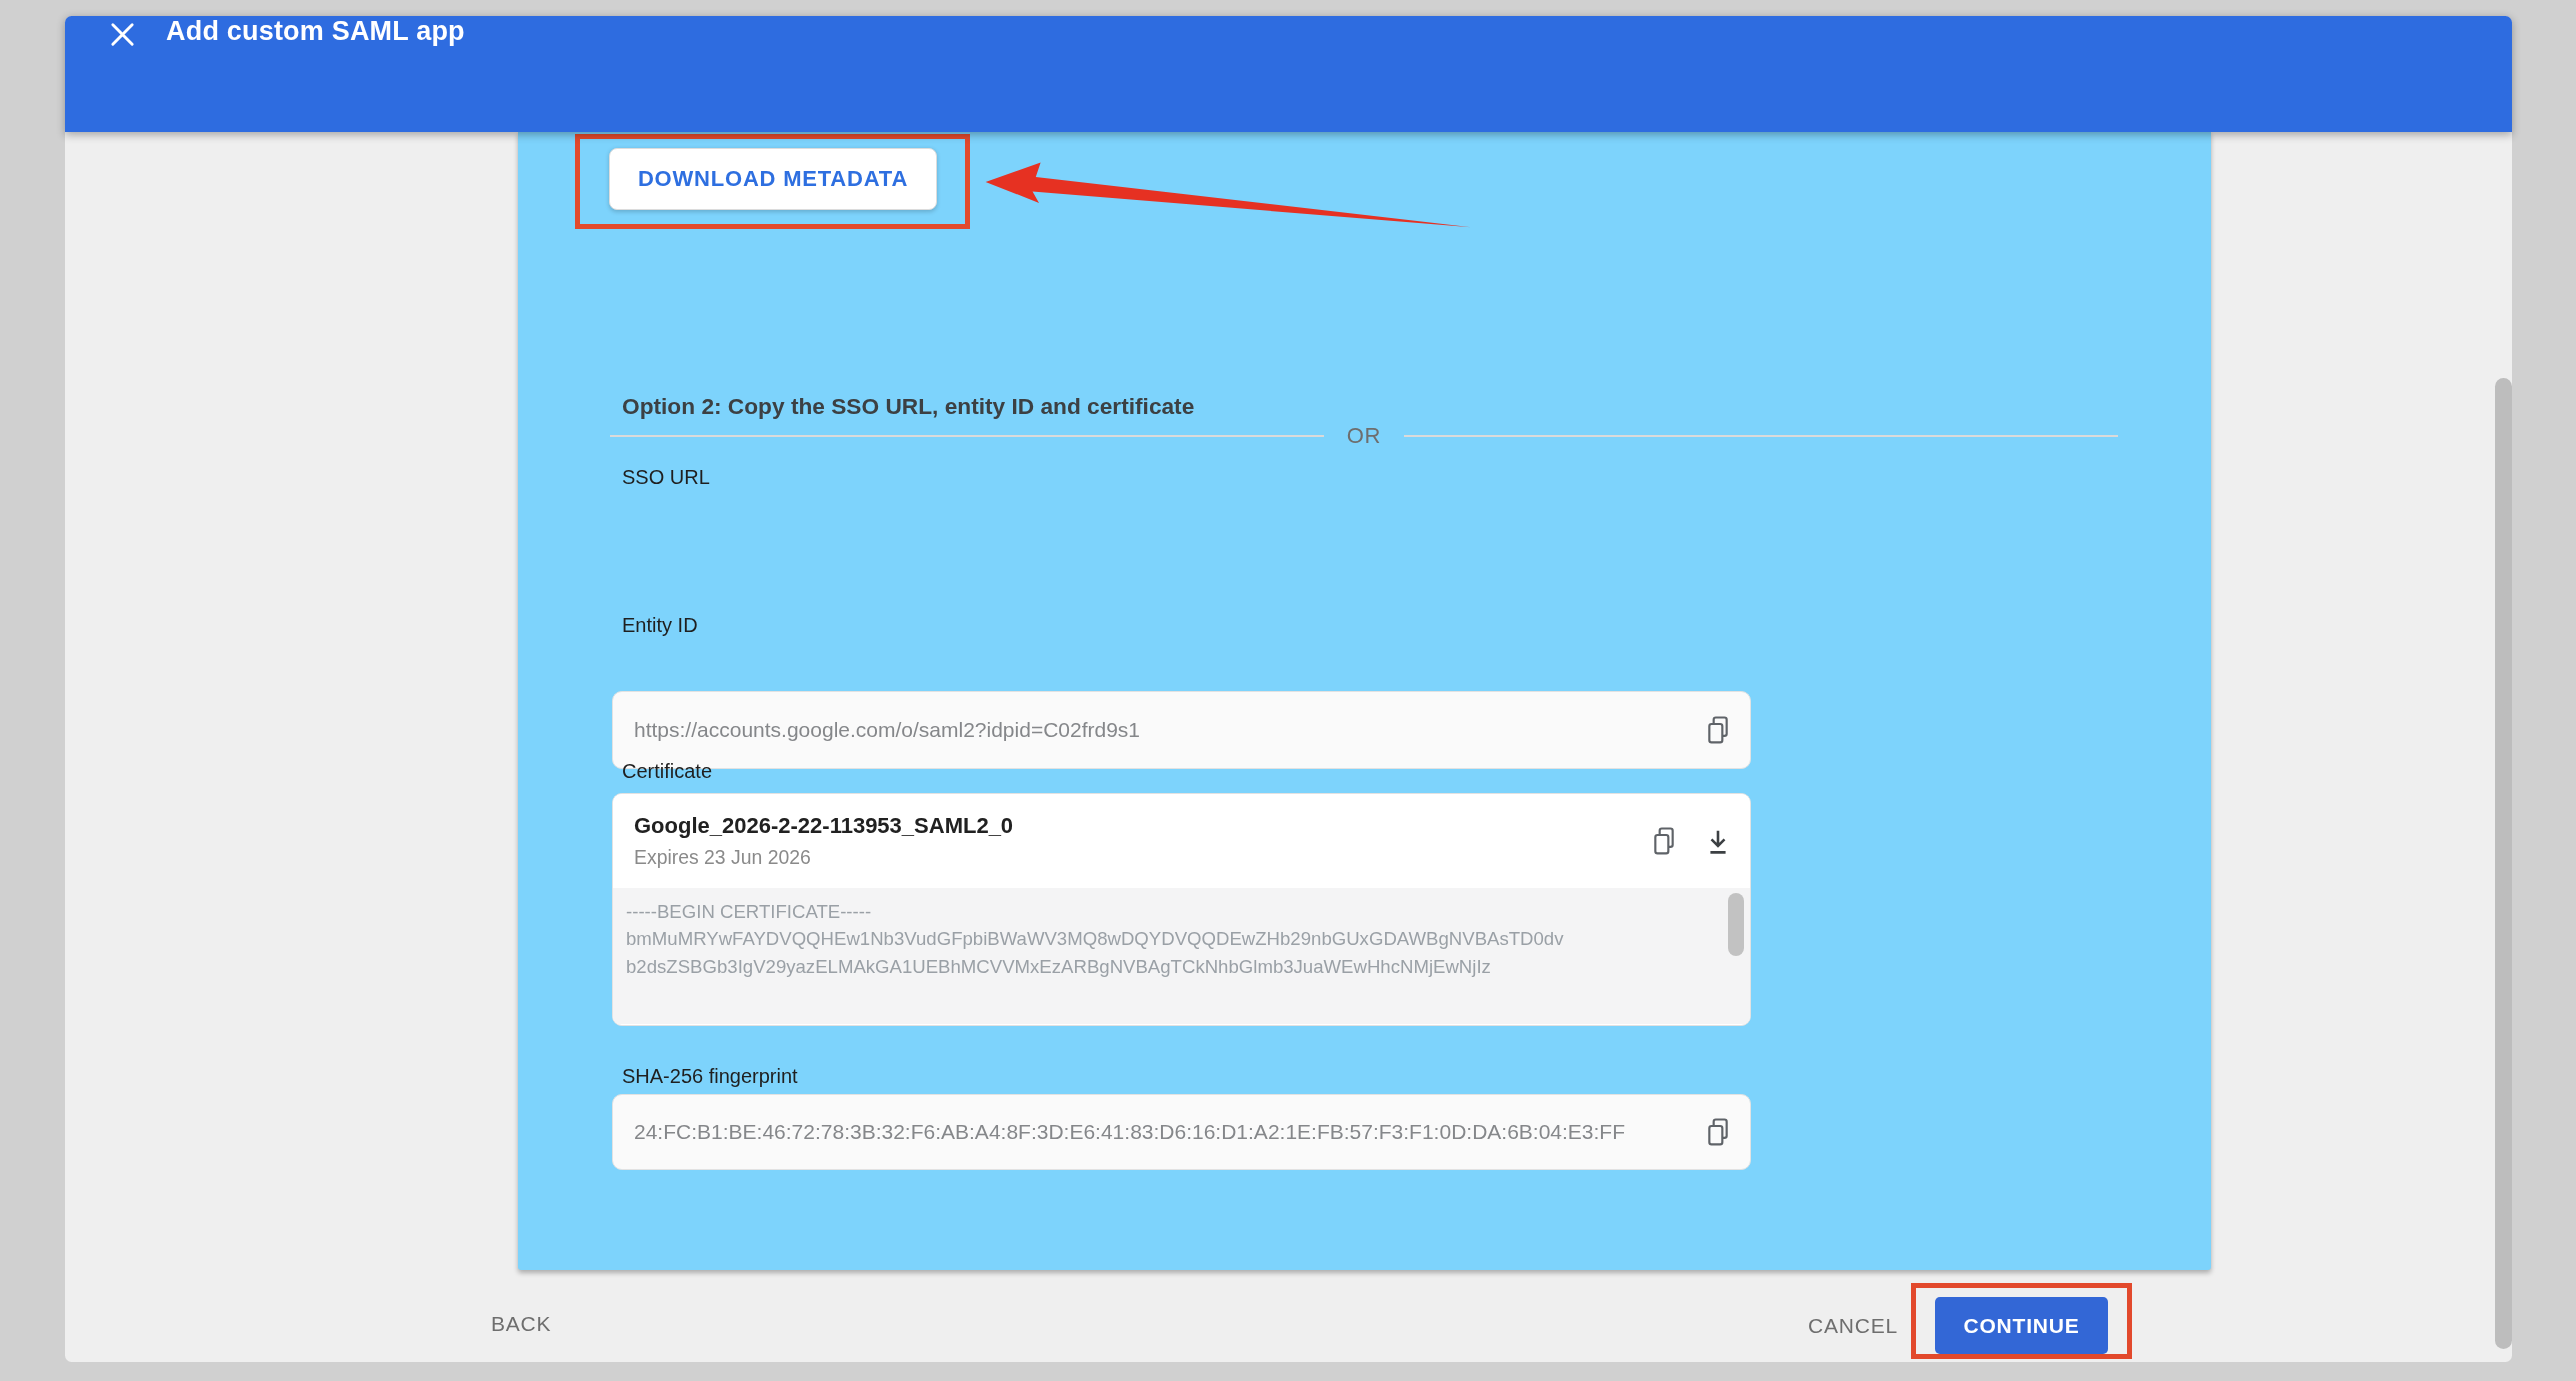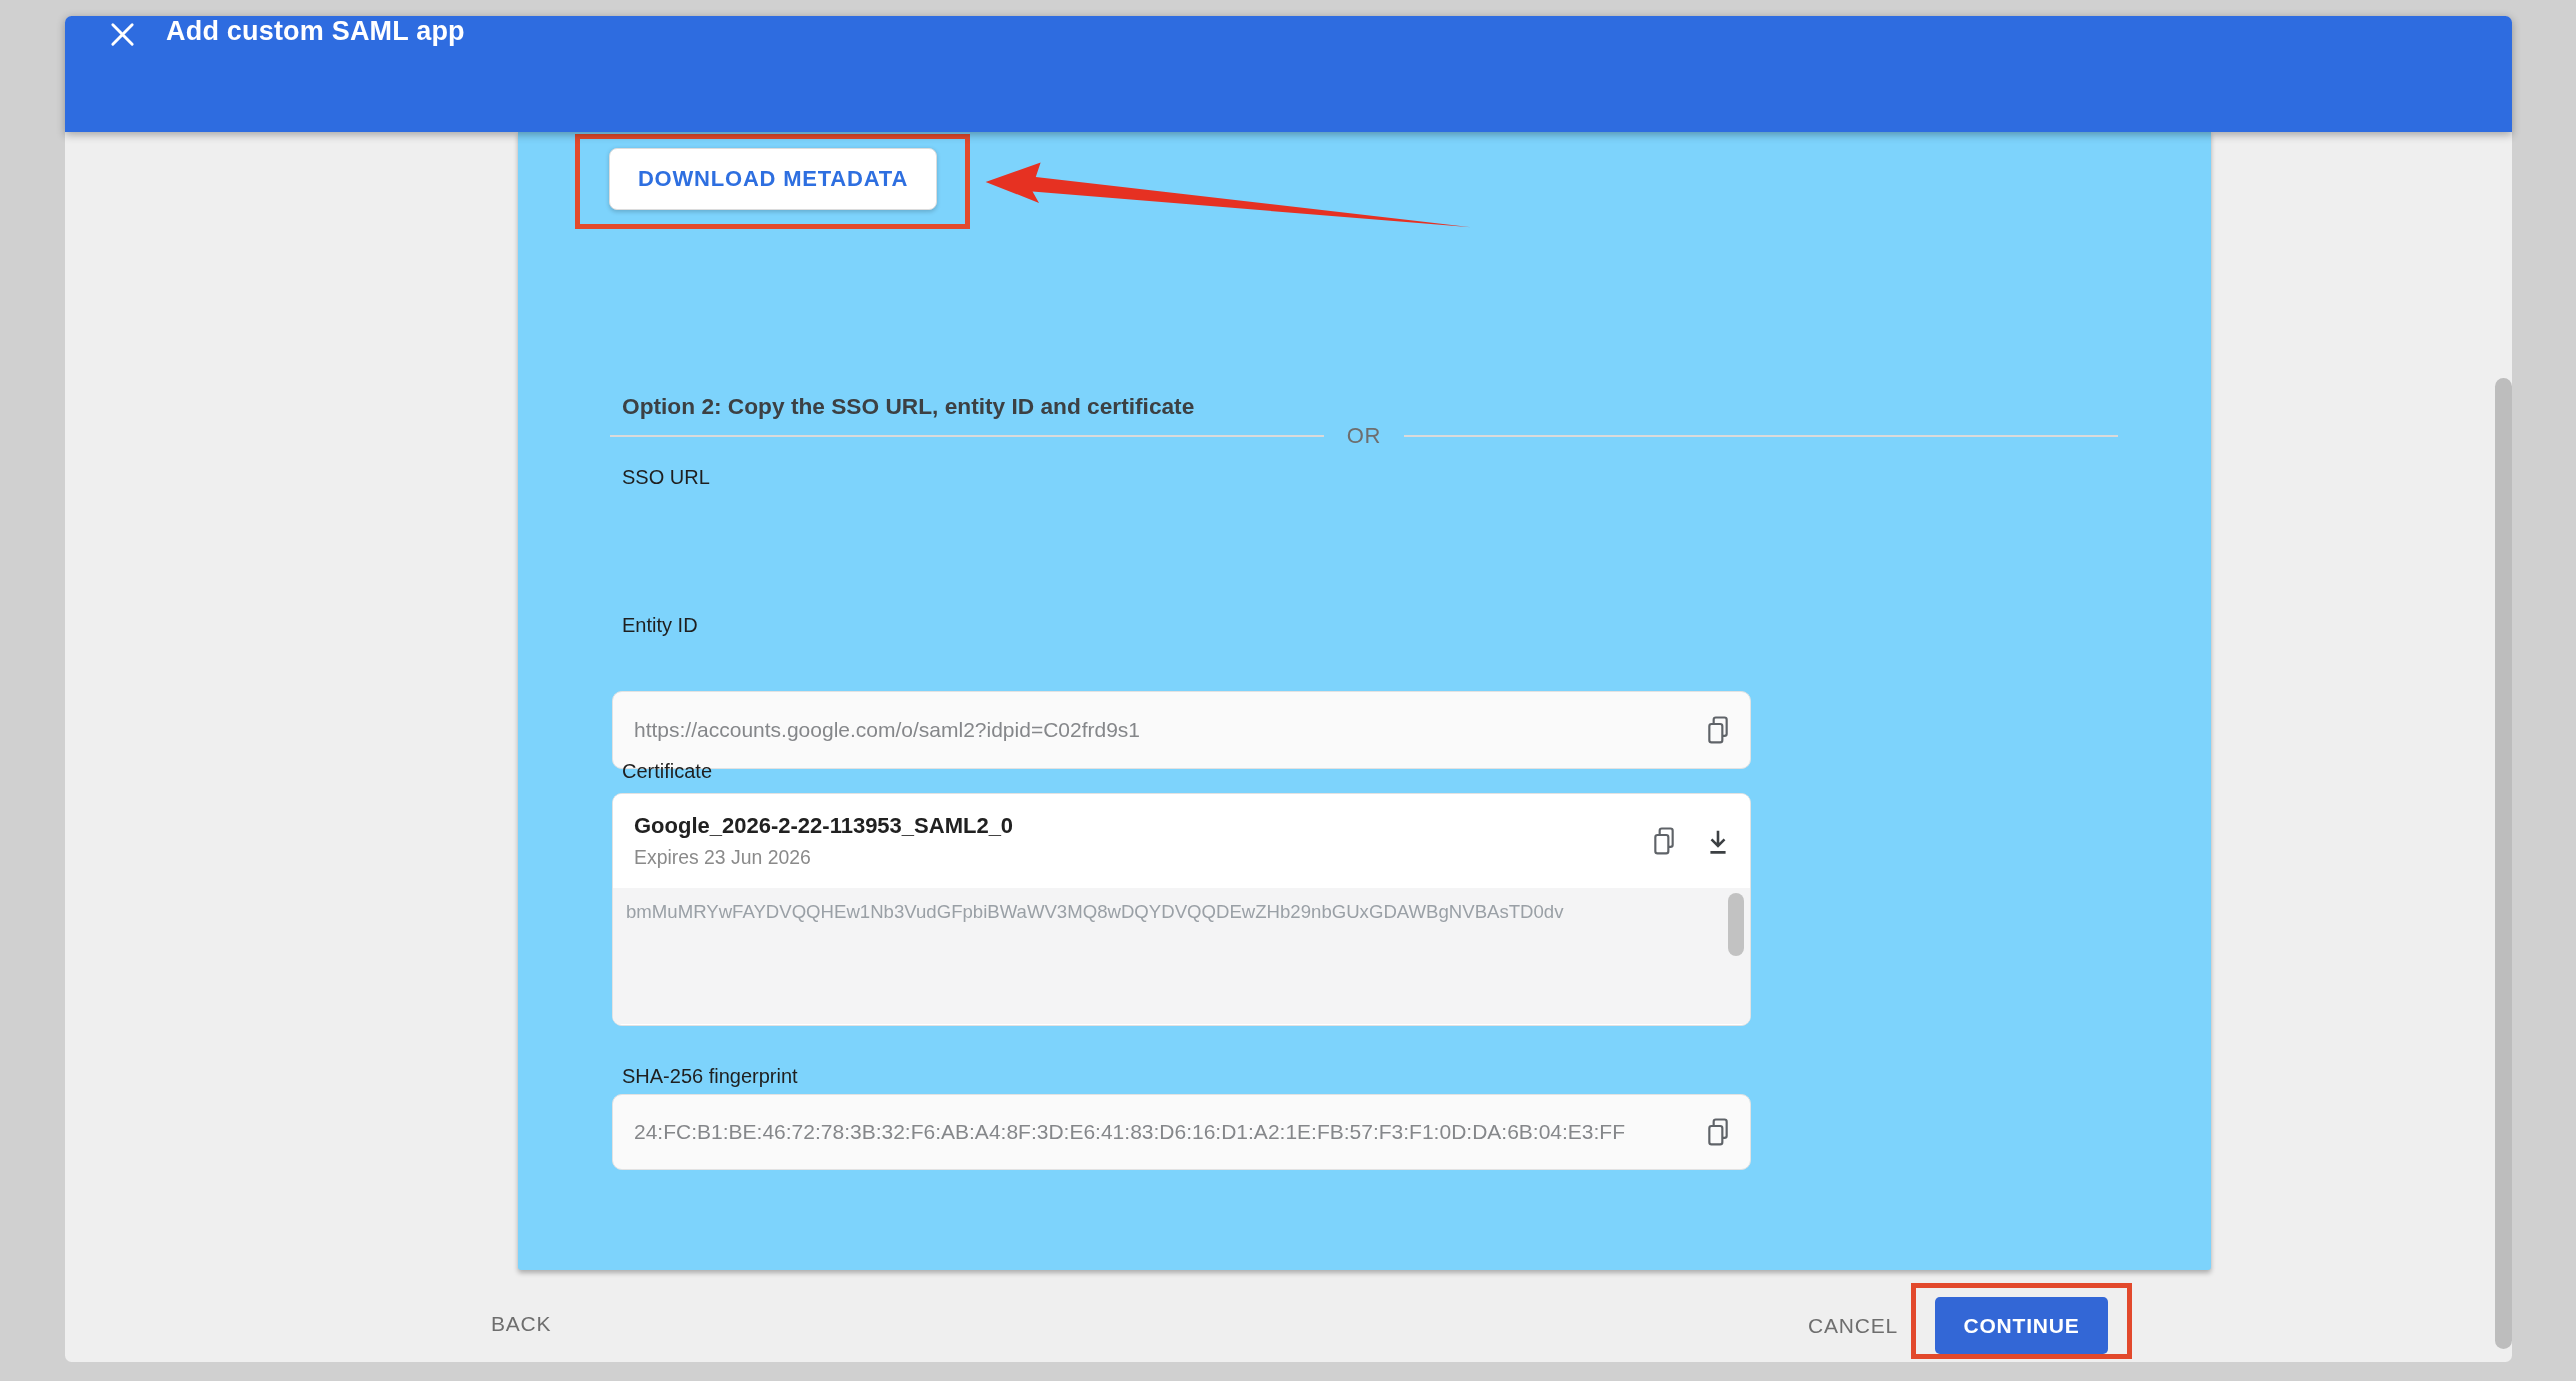--- a/index.html
+++ b/index.html
@@ -118,21 +118,23 @@
             </div>
             <div class="icon-btn">
               <svg width="26" height="31" viewBox="0 0 24 28">
                 <path d="M12 4 V17 M6 12 L12 18 L18 12" stroke="#3c4043" stroke-width="2.4" fill="none"></path>
                 <path d="M5 24 H19" stroke="#3c4043" stroke-width="2.4"></path>
               </svg>
             </div>
           </div>
         </div>
         <div class="cert-body">
+          <div class="cert-line">-----BEGIN CERTIFICATE-----</div>
           <div class="cert-line">bmMuMRYwFAYDVQQHEw1Nb3VudGFpbiBWaWV3MQ8wDQYDVQQDEwZHb29nbGUxGDAWBgNVBAsTD0dv</div>
+          <div class="cert-line">b2dsZSBGb3IgV29yazELMAkGA1UEBhMCVVMxEzARBgNVBAgTCkNhbGlmb3JuaWEwHhcNMjEwNjIz</div>
           <div class="cert-scrollbar"></div>
         </div>
       </div>
 
       <div class="field-label" style="top:933px;">SHA-256 fingerprint</div>
       <div class="field" style="top:962px;height:76px;">
         <div class="field-value">24:FC:B1:BE:46:72:78:3B:32:F6:AB:A4:8F:3D:E6:41:83:D6:16:D1:A2:1E:FB:57:F3:F1:0D:DA:6B:04:E3:FF</div>
         <div class="icon-btn">
           <svg width="26" height="31" viewBox="0 0 24 28">
             <rect x="8" y="2" width="12" height="17" rx="2" fill="none" stroke="#5f6368" stroke-width="2"></rect>

